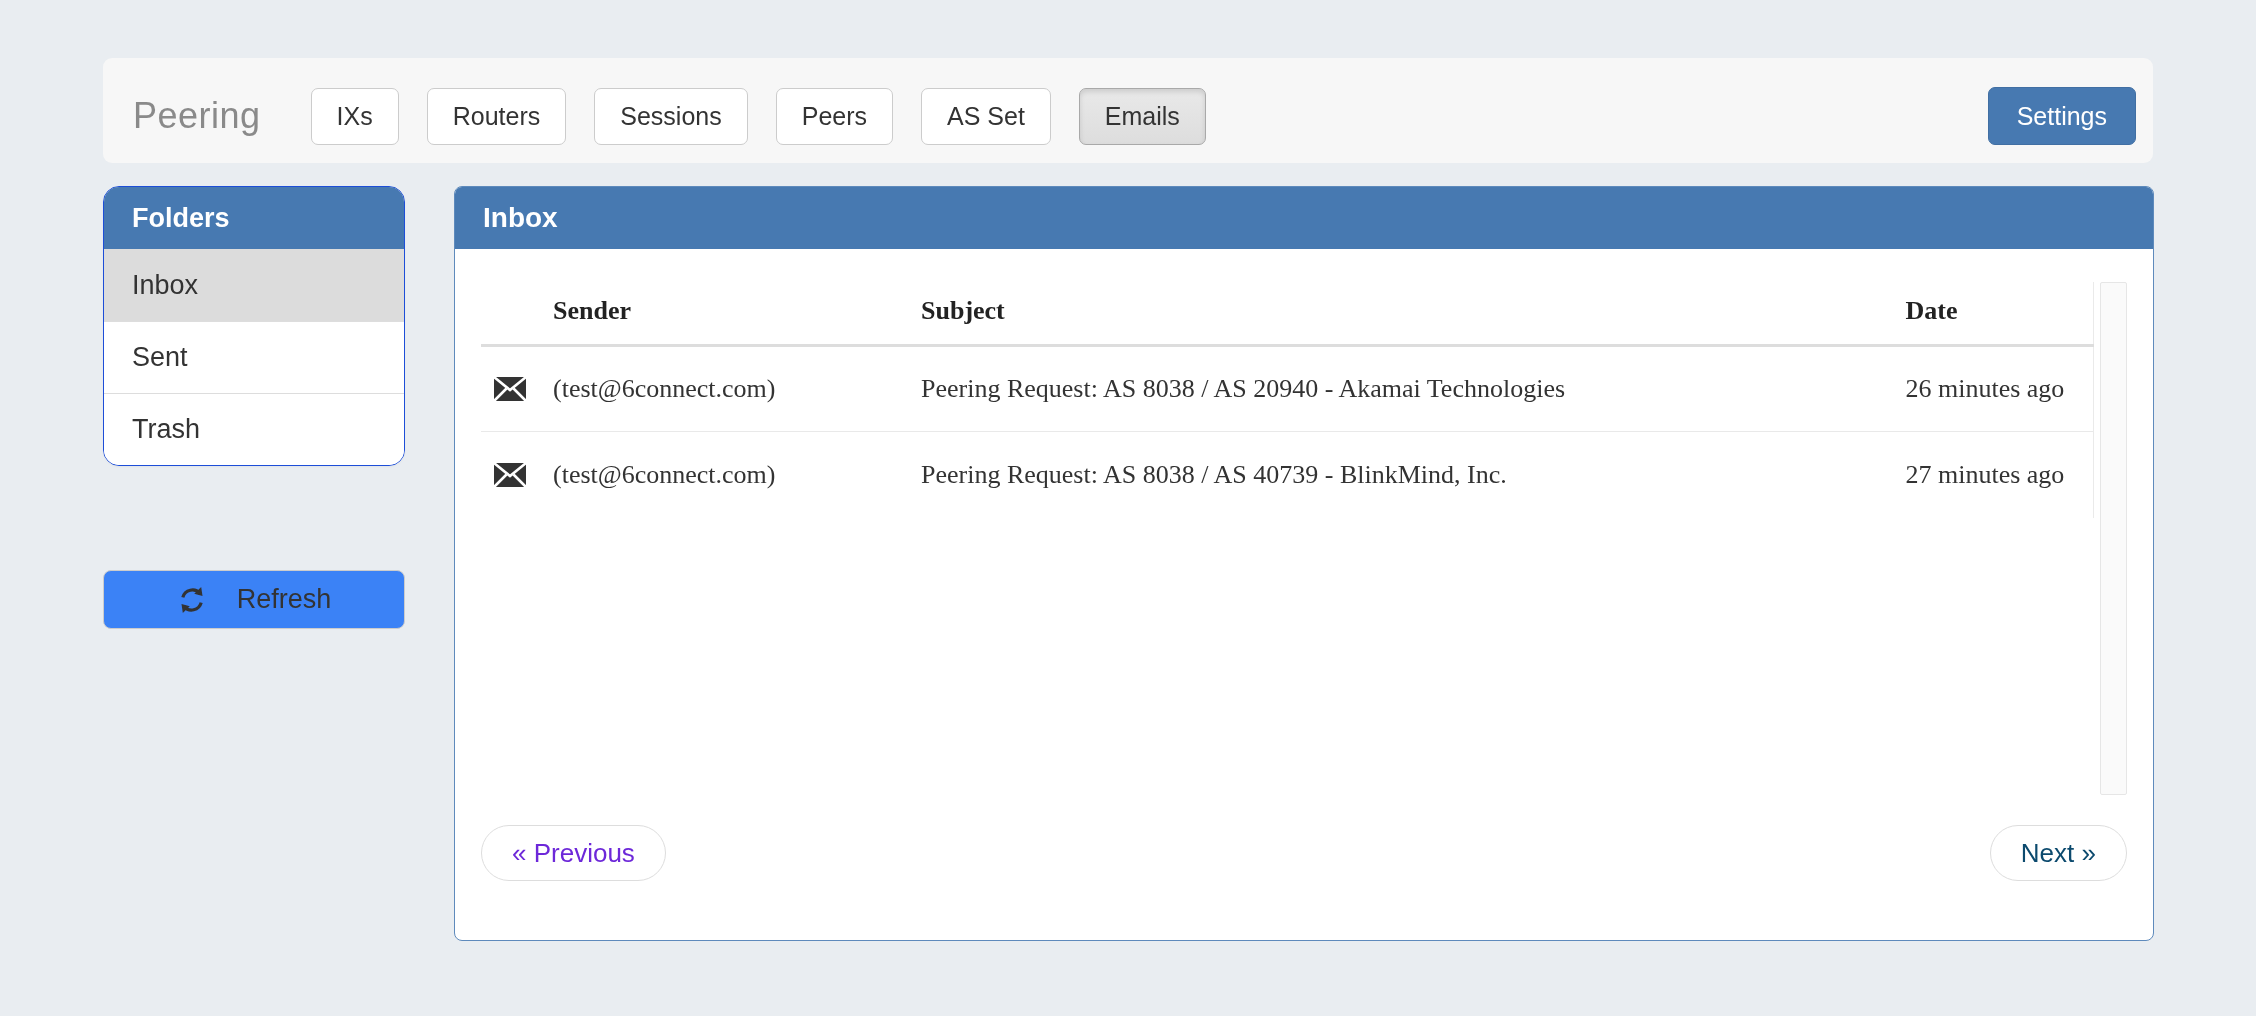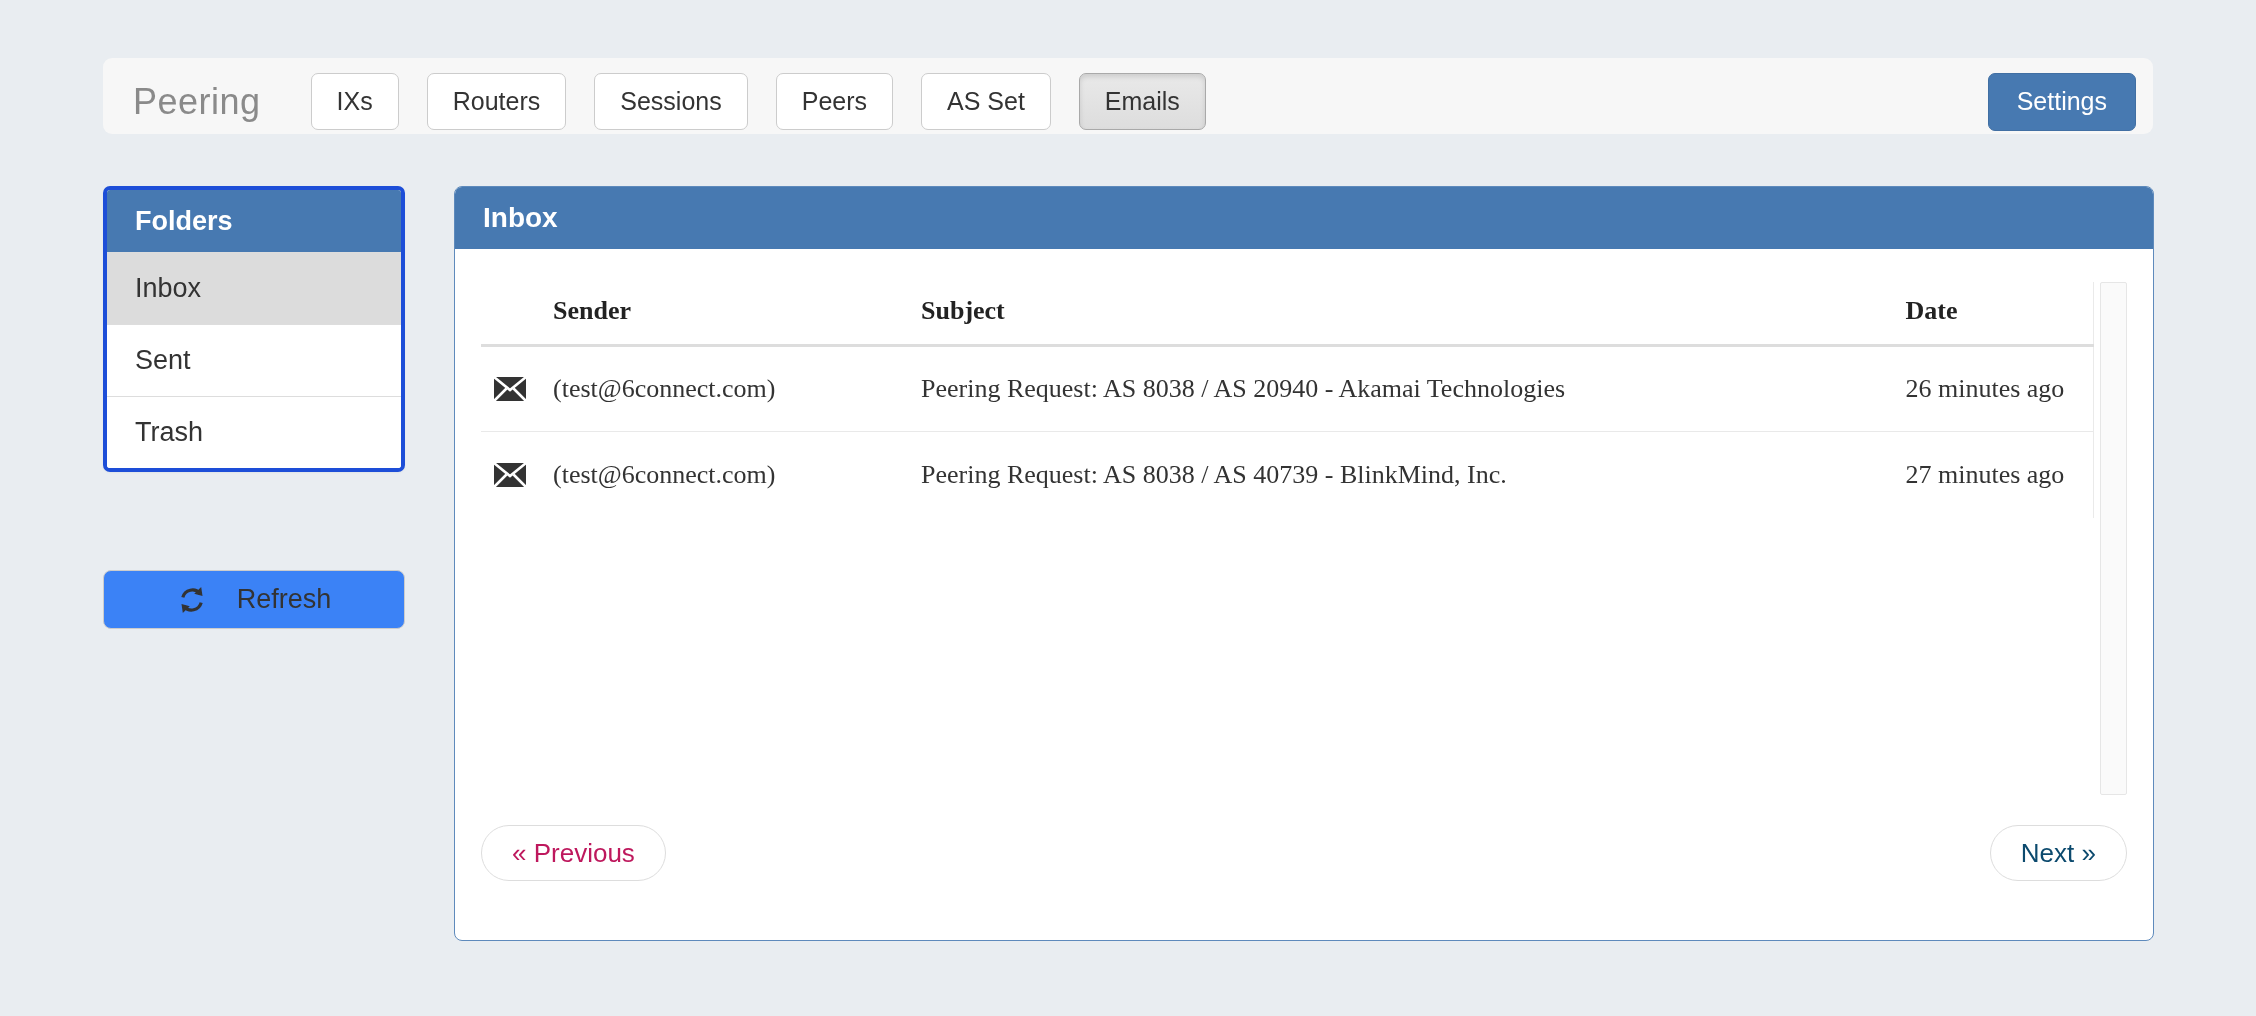--- a/index.html
+++ b/index.html
@@ -7,21 +7,21 @@
   body {
     background:#e9edf1;
     font-family:"Liberation Sans", sans-serif;
     position:relative;
     overflow:hidden;
   }
 
   
   .topbar {
     position:absolute; left:103px; top:58px;
-    width:2050px; height:76px;
+    width:2050px; height:105px;
     background:#f7f7f7; border-radius:9px;
     display:flex; align-items:center;
     padding:11px 17px 0 30px;
   }
   .brand { font-size:36px; color:#8a8a8a; margin-right:50px; letter-spacing:0.5px; }
   .tabs { display:flex; gap:28px; align-items:flex-start; }
   .tab {
     height:57px; padding:0 25px;
     display:flex; align-items:center;
     font-size:25px; color:#333;
@@ -39,21 +39,21 @@
     display:flex; align-items:center;
     font-size:25px; color:#ffffff;
     background:#4779b1; border:1px solid #416f a3; border:1px solid #416fa3;
     border-radius:7px; cursor:pointer;
   }
 
   
   .folders-panel {
     position:absolute; left:103px; top:186px; width:302px;
     background:#ffffff;
-    border:4px solid #1d4ed8; border-radius:7px;
+    border:1px solid #1d4ed8; border-radius:16px;
     overflow:hidden;
     box-shadow:0 1px 2px rgba(0,0,0,0.04);
   }
   .panel-header {
     background:#4779b1; color:#ffffff;
     font-weight:bold; font-size:27px;
     height:62px; display:flex; align-items:center;
     padding-left:28px;
   }
   .folder-item {
@@ -124,21 +124,21 @@
 
   
   .paging {
     margin:30px 26px 0 26px;
     display:flex; justify-content:space-between; align-items:center;
   }
   .page-btn {
     height:56px; padding:0 30px;
     display:flex; align-items:center;
     background:#ffffff; border:1px solid #dddddd; border-radius:28px;
-    font-size:26px; color:#be185d; cursor:pointer; white-space:nowrap;
+    font-size:26px; color:#6d28d9; cursor:pointer; white-space:nowrap;
   }
   .page-btn.next { color:#0c4a6e; }
 </style>
 </head>
 <body>
 
 <div class="topbar">
   <div class="brand">Peering</div>
   <div class="tabs">
     <div class="tab">IXs</div>

